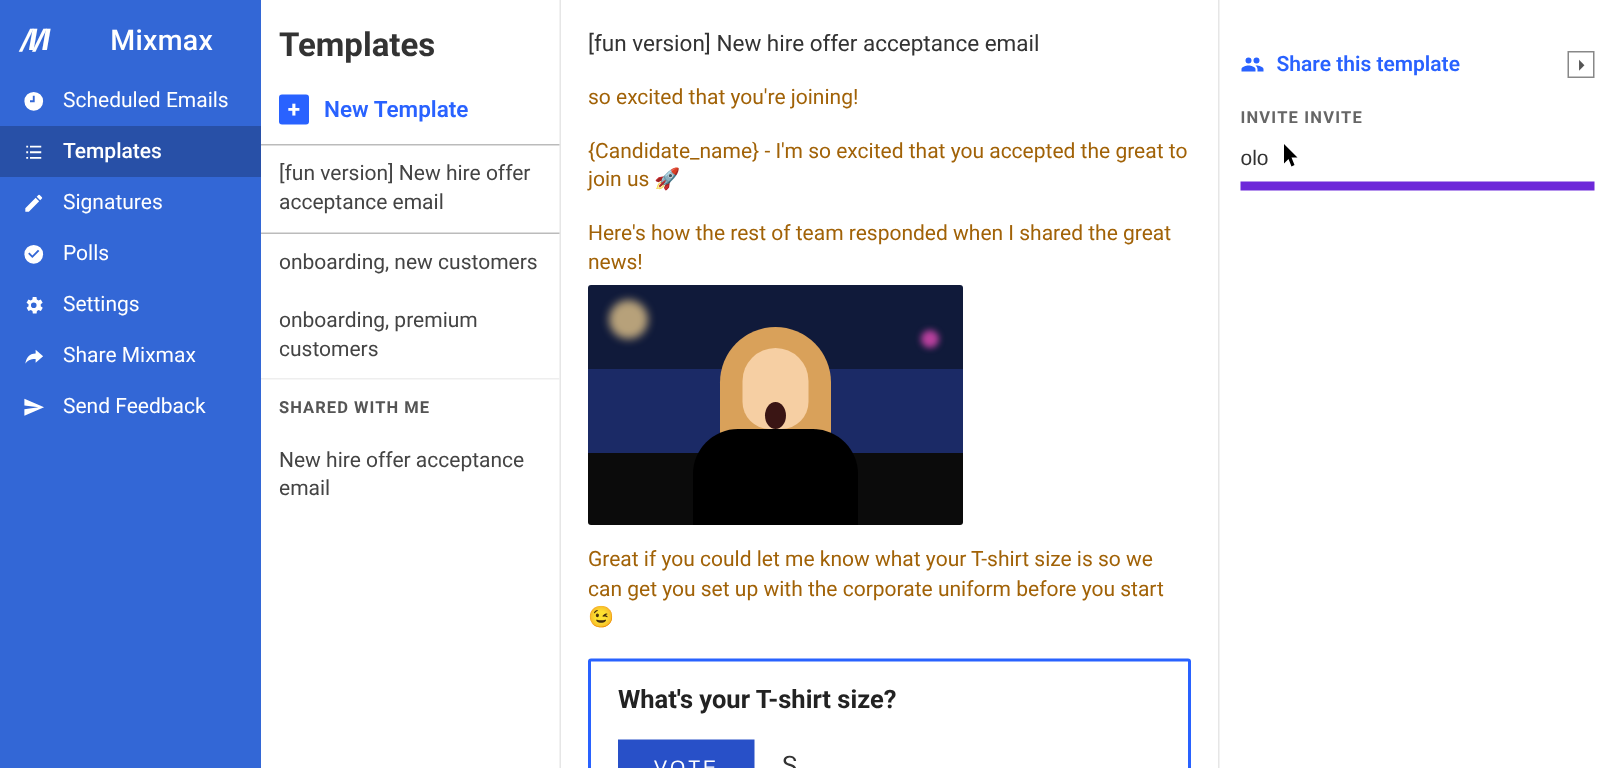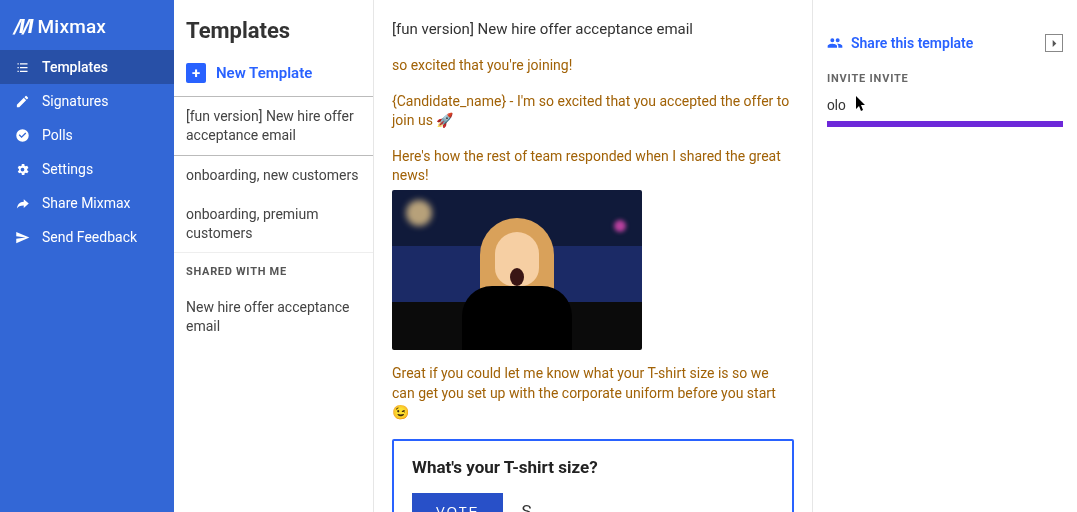--- a/index.html
+++ b/index.html
@@ -1,21 +1,21 @@
 <!DOCTYPE html>
 <html><head>
 <meta charset="utf-8">
 <style>
 * { box-sizing: border-box; margin: 0; padding: 0; }
 html, body { height: 100%; }
 body { font-family: -apple-system, BlinkMacSystemFont, "Segoe UI", Roboto, Helvetica, Arial, sans-serif; font-size: 14px; color: #333; display: flex; width: 1077px; height: 512px; overflow: hidden; background: #fff; }
 
 
 .sidebar { width: 174px; background: #3367d6; color: #fff; flex-shrink: 0; padding-top: 14px; }
-.logo { display: flex; align-items: center; padding: 0 14px 12px 14px; font-size: 19px; font-weight: 500; letter-spacing: .2px; }
+.logo { display: flex; align-items: center; padding: 0 14px 12px 14px; font-size: 19px; font-weight: 500; letter-spacing: .2px; gap: 36px; }
 .logo-mark { font-weight: 800; font-style: italic; margin-right: 6px; font-size: 20px; letter-spacing: -2px; }
 .nav-item { display: flex; align-items: center; padding: 9px 14px; font-size: 14px; cursor: pointer; }
 .nav-item.active { background: #2850a7; font-weight: 500; }
 .nav-icon { width: 16px; height: 16px; margin-right: 12px; display: inline-flex; align-items: center; justify-content: center; }
 .nav-icon svg { width: 15px; height: 15px; fill: #fff; }
 
 
 .col-templates { width: 200px; flex-shrink: 0; border-right: 1px solid #e6e6e6; display: flex; flex-direction: column; }
 .page-title { font-size: 22px; font-weight: 700; padding: 18px 12px 14px 12px; color: #333; }
 .new-template { display: flex; align-items: center; padding: 6px 12px 14px 12px; color: #2962ff; font-weight: 600; font-size: 15px; cursor: pointer; }
@@ -64,20 +64,28 @@
 </style>
 </head>
 <body>
 
 <aside class="sidebar">
   <div class="logo">
     <span class="logo-mark">/I/I</span>
     <span>Mixmax</span>
   </div>
 
+  <div class="nav-item">
+    <span class="nav-icon">
+        <svg viewBox="0 0 24 24">
+          <path d="M12 2a10 10 0 1 0 10 10A10 10 0 0 0 12 2zm1 11h-5v-2h3V6h2z"></path>
+        </svg>
+      </span>
+    <span>Scheduled Emails</span>
+  </div>
   <div class="nav-item active">
     <span class="nav-icon">
         <svg viewBox="0 0 24 24">
           <path d="M4 5h2v2H4zM8 5h12v2H8zM4 11h2v2H4zM8 11h12v2H8zM4 17h2v2H4zM8 17h12v2H8z"></path>
         </svg>
       </span>
     <span>Templates</span>
   </div>
   <div class="nav-item">
     <span class="nav-icon">
@@ -137,21 +145,21 @@
   <div class="section-label">SHARED WITH ME</div>
   <div class="tpl-list">
     <div class="tpl-item">New hire offer acceptance email</div>
   </div>
 </section>
 
 <section class="col-editor">
   <div class="editor-body">
     <div class="tpl-subject">[fun version] New hire offer acceptance email</div>
     <p class="tpl-para">so excited that you're joining!</p>
-    <p class="tpl-para">{Candidate_name} - I'm so excited that you accepted the offer to join us 🚀</p>
+    <p class="tpl-para">{Candidate_name} - I'm so excited that you accepted the great to join us 🚀</p>
     <p class="tpl-para" style="margin-bottom:4px">Here's how the rest of team responded when I shared the great news!</p>
     <div class="gif-box">
       <div class="gif-spot1"></div>
         <div class="gif-spot2"></div>
       <div class="gif-hair"></div>
         <div class="gif-face"></div>
         <div class="gif-mouth"></div>
         <div class="gif-body"></div>
     </div>
     <p class="tpl-para">Great if you could let me know what your T-shirt size is so we can get you set up with the corporate uniform before you start 😉</p>

